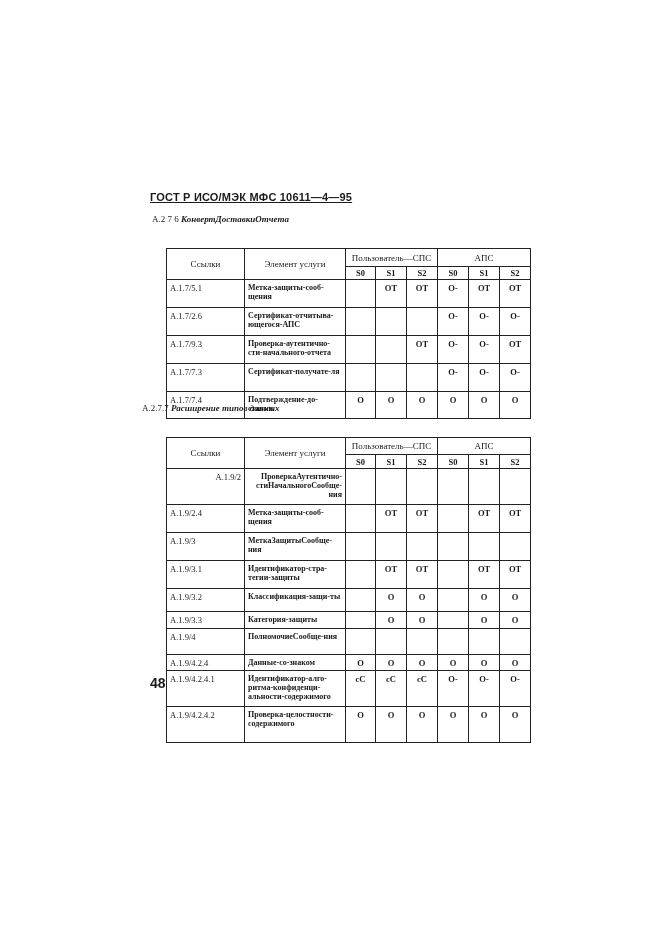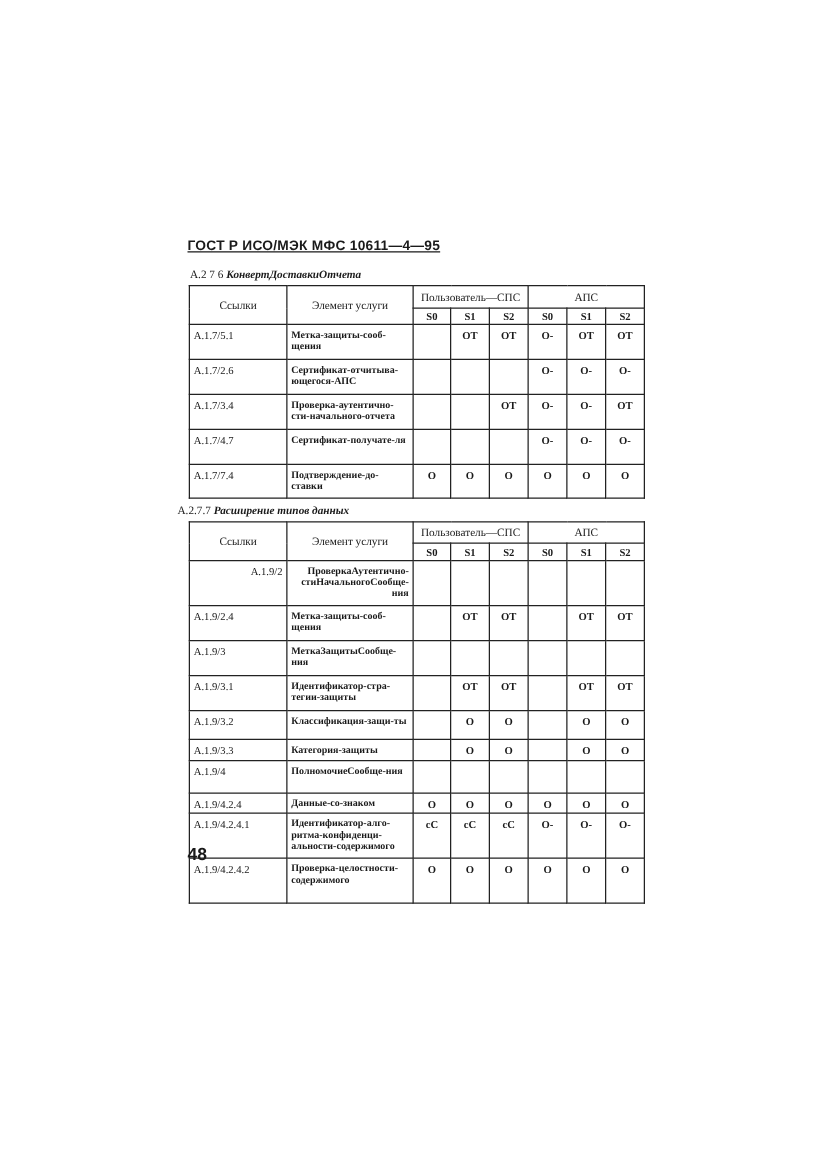--- a/index.html
+++ b/index.html
@@ -3,22 +3,22 @@
 <meta charset="utf-8">
 <style>
   html, body { margin:0; padding:0; background:#ffffff; }
   body { width:661px; height:935px; position:relative; overflow:hidden;
          font-family: "Liberation Serif", serif; color:#1a1a1a; }
   .header { position:absolute; left:150px; top:191px; font-family:"Liberation Sans", sans-serif;
             font-weight:bold; font-size:11px; letter-spacing:0.2px;text-decoration:underline; }
   .caption { position:absolute; font-size:9px; }
   .caption .num { font-style:normal; }
   .caption .ttl { font-style:italic; font-weight:bold;text-align:center; }
-  table.t { position:absolute; left:151px; border-collapse:collapse; table-layout:fixed;
-            font-size:8.5px; }
+  table.t { position:absolute; left:166px; border-collapse:collapse; table-layout:fixed;
+            font-size:8.5px;margin-top:20px; }
   table.t td, table.t th { border:1px solid #222; padding:1px 3px; vertical-align:top; }
   table.t th { font-weight:normal; text-align:center; vertical-align:middle; font-size:9px; }
   table.t th.sub { font-weight:bold; font-size:8.5px; padding:1px 0; }
   table.t td.ref { font-size:8.5px; padding-top:3px; }
   table.t td.el { font-weight:bold; font-size:8px; line-height:9px; padding-top:3px; }
   table.t td.v { text-align:center; font-weight:bold; font-size:8.5px; padding-top:3px; }
   .pagenum { position:absolute; left:150px; top:675px; font-family:"Liberation Sans", sans-serif;
              font-weight:bold; font-size:14px; }
 </style>
 </head>
@@ -73,31 +73,31 @@
         <td class="ref">А.1.7/2.6</td>
         <td class="el">Сертификат-отчитыва-ющегося-АПС</td>
         <td class="v"></td>
         <td class="v"></td>
         <td class="v"></td>
         <td class="v">О-</td>
         <td class="v">О-</td>
         <td class="v">О-</td>
       </tr>
       <tr style="height: 28px;">
-        <td class="ref">А.1.7/3.4</td>
+        <td class="ref">А.1.7/9.3</td>
         <td class="el">Проверка-аутентично-сти-начального-отчета</td>
         <td class="v"></td>
         <td class="v"></td>
         <td class="v">ОТ</td>
         <td class="v">О-</td>
         <td class="v">О-</td>
         <td class="v">ОТ</td>
       </tr>
       <tr style="height: 28px;">
-        <td class="ref">А.1.7/4.7</td>
+        <td class="ref">А.1.7/7.3</td>
         <td class="el">Сертификат-получате-ля</td>
         <td class="v"></td>
         <td class="v"></td>
         <td class="v"></td>
         <td class="v">О-</td>
         <td class="v">О-</td>
         <td class="v">О-</td>
       </tr>
       <tr style="height: 27px;">
         <td class="ref">А.1.7/7.4</td>

